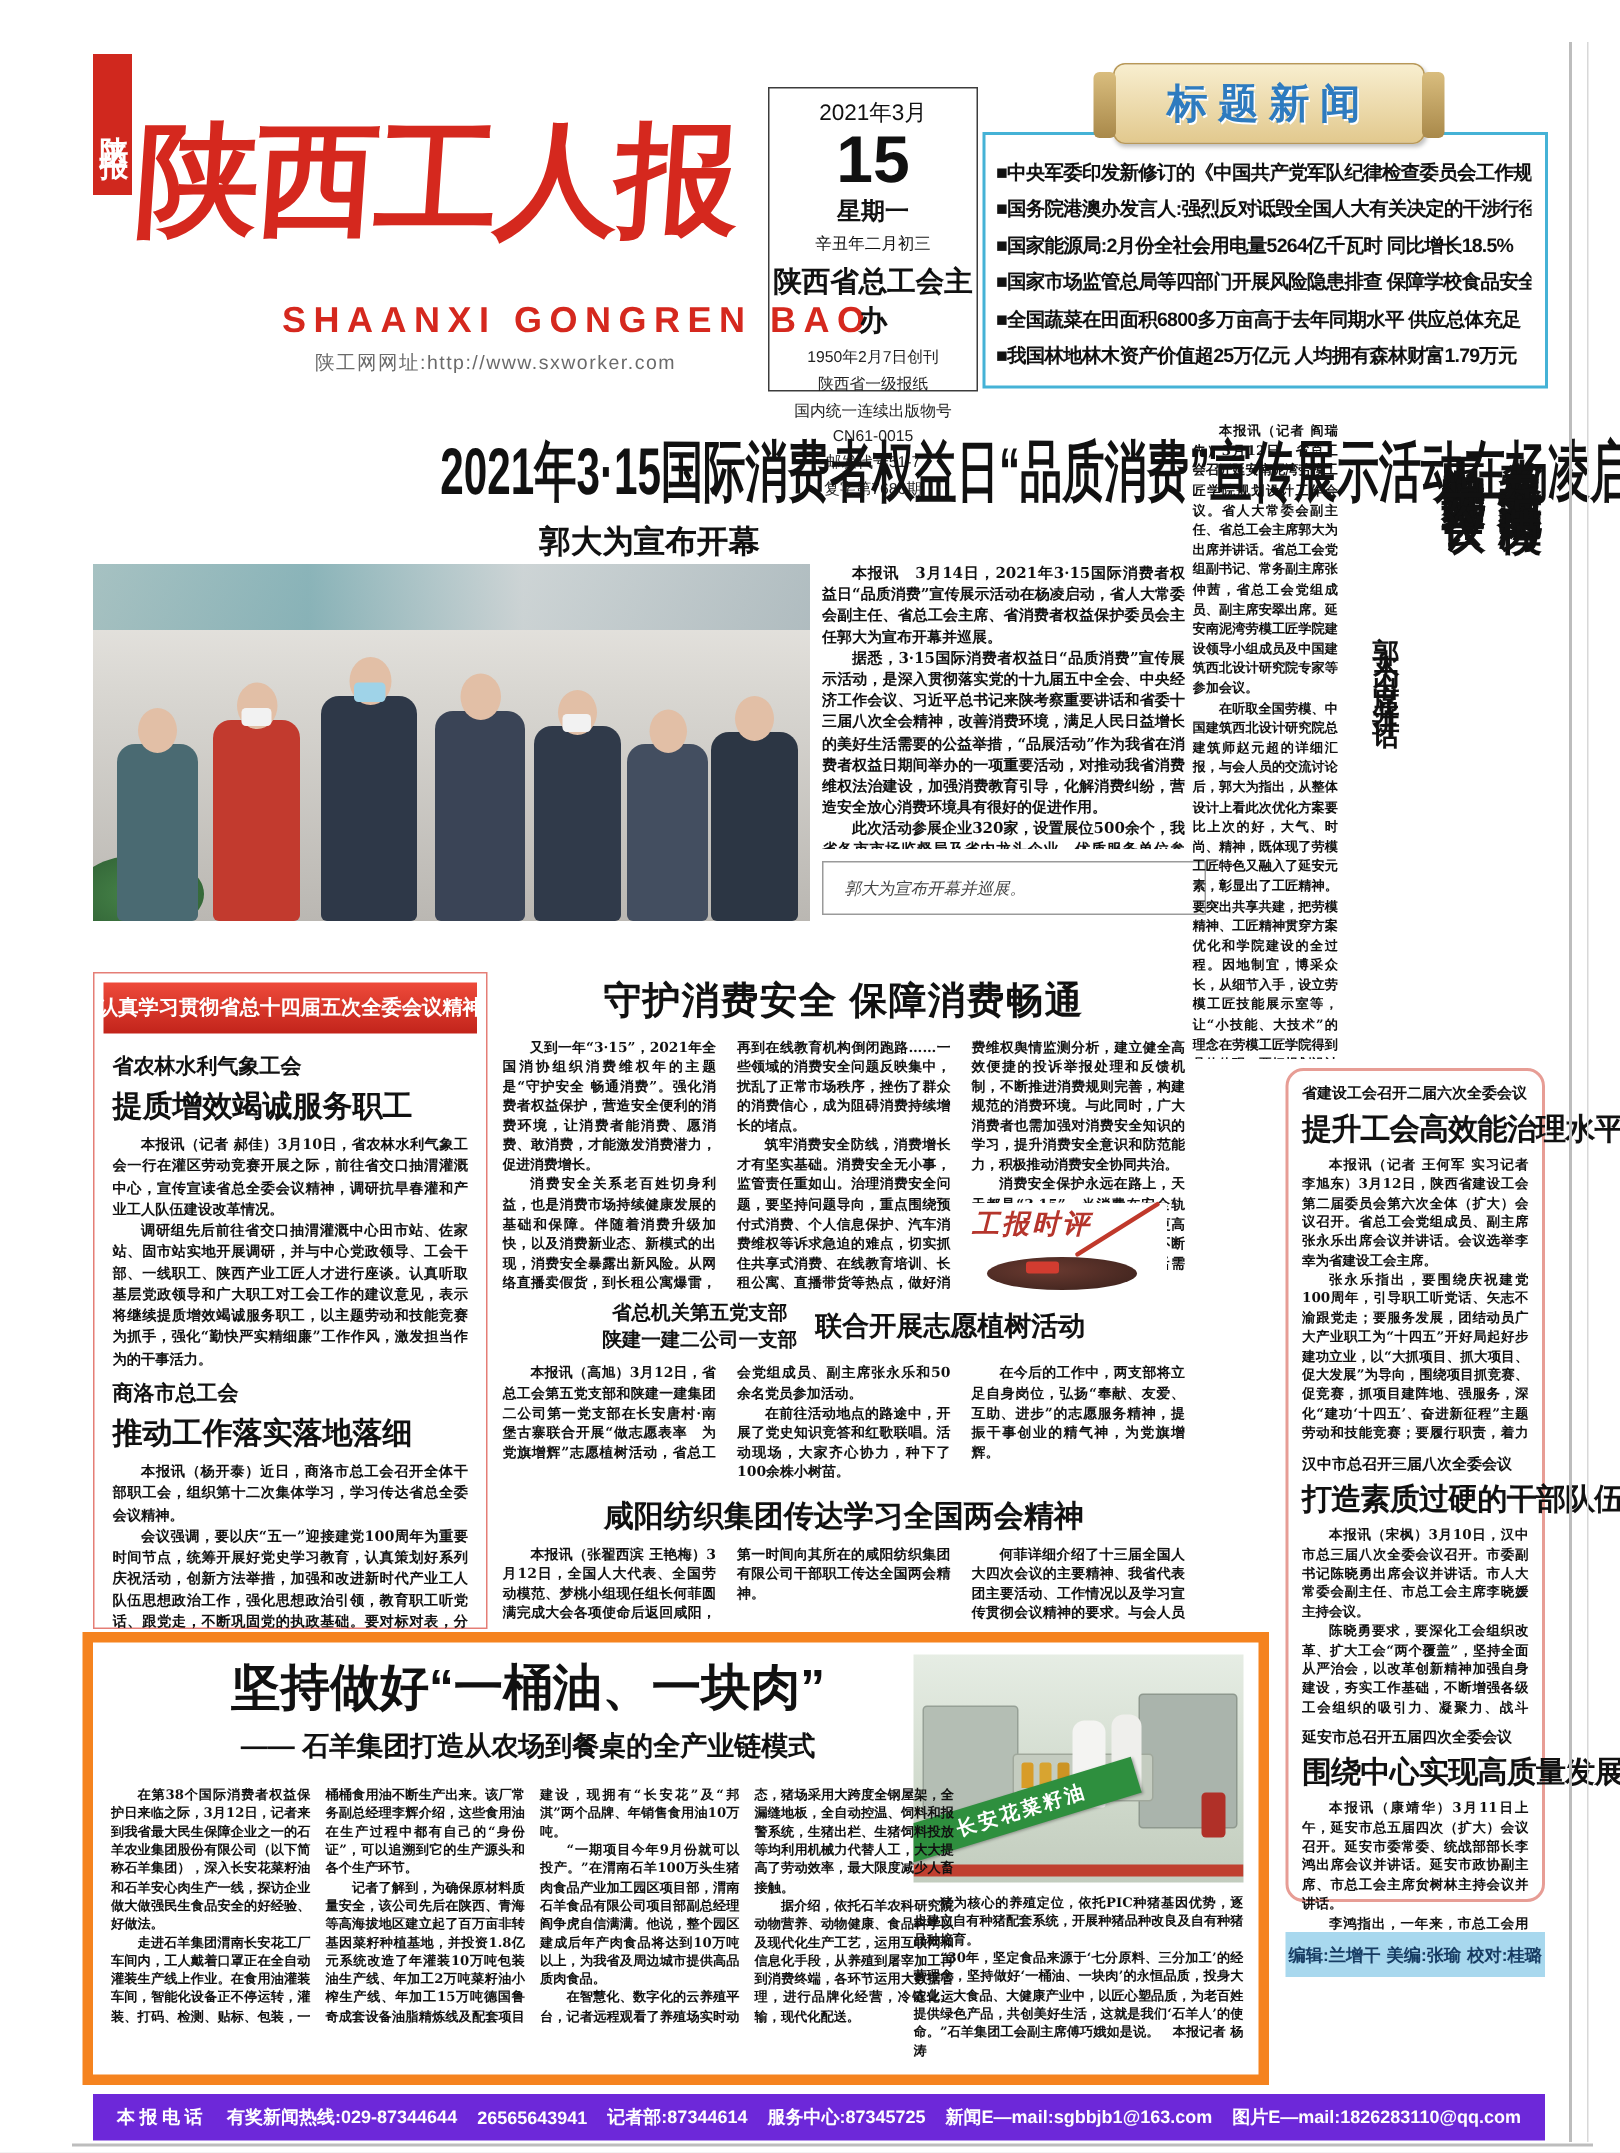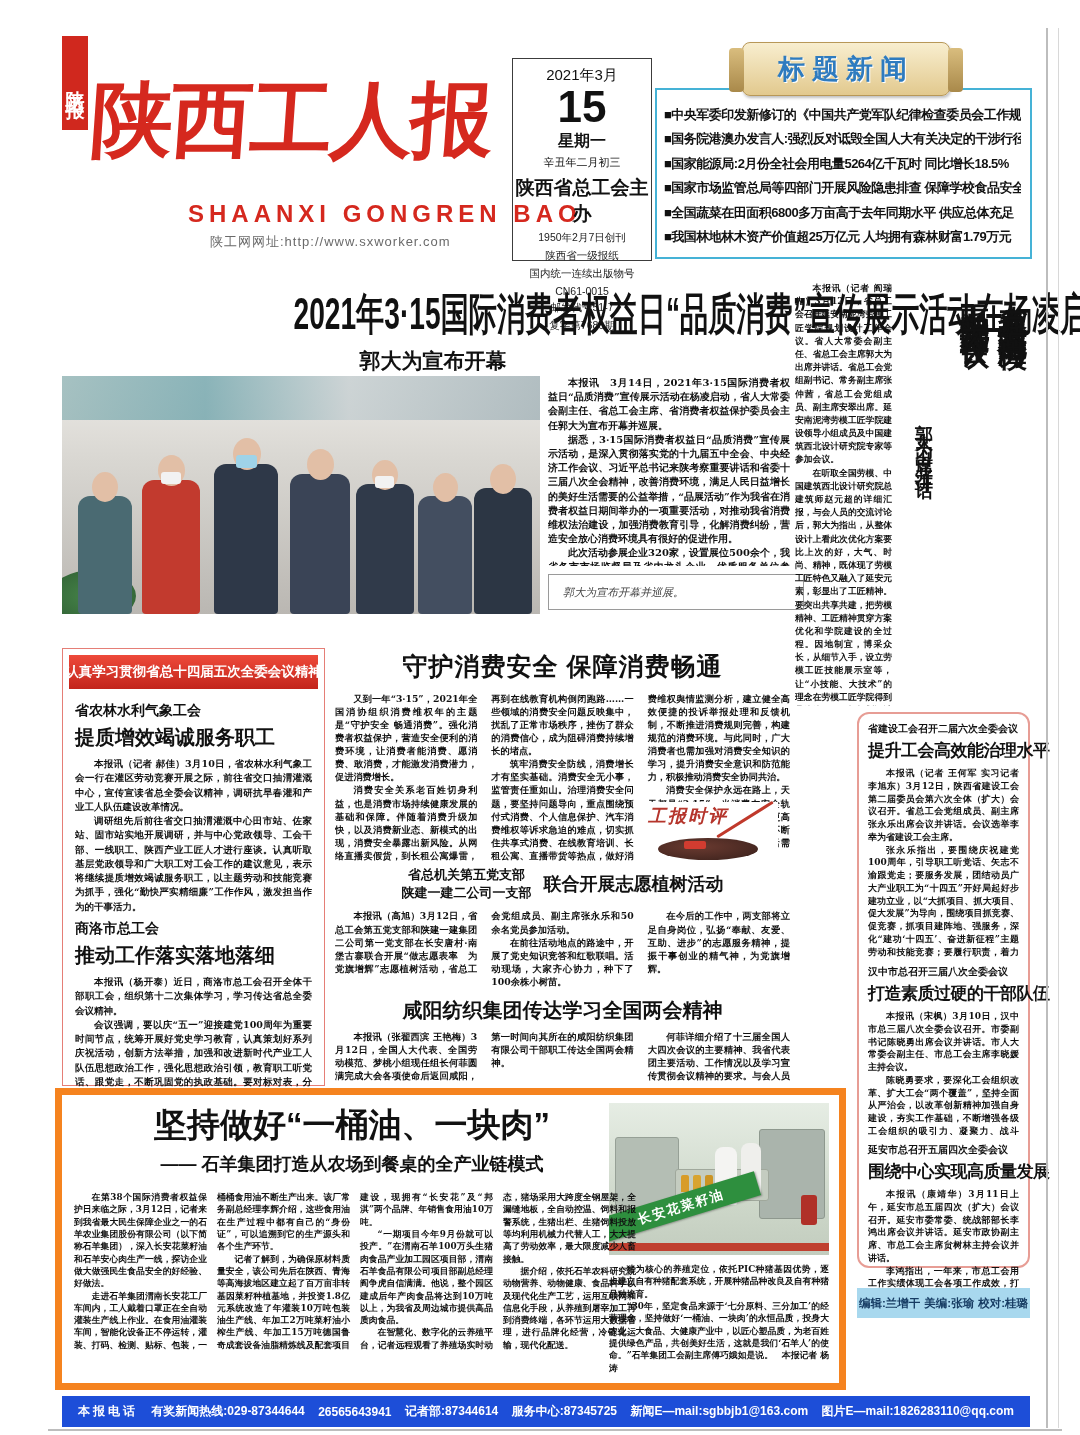--- a/index.html
+++ b/index.html
@@ -91,21 +91,21 @@
   .tree-body{margin-top:7px;column-count:3;column-gap:14px;height:84px;
         font:9.3px/1.42 "DejaVu Serif",serif;text-align:justify;overflow:hidden;}
   .xianyang{left:335px;top:997px;width:455px;height:88px;}
   .xy-head{text-align:center;font-size:20px;font-weight:900;}
   .xy-body{margin-top:6px;column-count:3;column-gap:14px;height:56px;
         font:9.3px/1.4 "DejaVu Serif",serif;text-align:justify;overflow:hidden;}
   
   .right-box{left:857px;top:712px;width:173px;height:556px;border:2px solid #e79d95;border-radius:12px;
         box-sizing:border-box;padding:8px 9px;}
   .rb-kicker{font-size:10px;font-weight:bold;white-space:nowrap;}
-  .rb-head{font-size:17px;font-weight:900;margin:3px 0 5px;white-space:nowrap;letter-spacing:-0.5px;}
+  .rb-head{font-size:20px;font-weight:900;margin:3px 0 5px;white-space:nowrap;letter-spacing:-0.5px;}
   .rb-body{font:9px/1.42 "DejaVu Serif",serif;text-align:justify;overflow:hidden;}
   .rb-body.b1{height:190px;margin-bottom:8px;} .rb-body.b2{height:125px;margin-bottom:8px;}
   .rb-body.b3{height:106px;}
   .staff-bar{left:857px;top:1288px;width:173px;height:30px;background:#a8d8ee;display:flex;
         align-items:center;justify-content:space-around;font-size:11.5px;font-weight:bold;color:#173c63;}
   .staff-bar span{white-space:nowrap;}
   
   .feature{left:55px;top:1088px;width:791px;height:302px;border:7px solid #f5831f;box-sizing:border-box;
         background:#fff;}
   .ft-head{position:absolute;left:10px;top:8px;width:560px;text-align:center;font-size:33px;font-weight:900;}
@@ -115,21 +115,21 @@
   .machine{position:absolute;border-radius:3px;}
   .ft-banner{position:absolute;left:-8px;bottom:36px;width:160px;height:25px;background:#2e8f3e;
         transform:rotate(-17deg);display:flex;align-items:center;justify-content:center;
         color:#fff;font-size:13px;font-weight:bold;letter-spacing:2px;box-shadow:1px 1px 2px rgba(0,0,0,.3);}
   .ft-redstrip{position:absolute;left:0;bottom:4px;width:100%;height:8px;background:#c04030;}
   .ft-body-left{position:absolute;left:12px;top:96px;width:562px;height:184px;column-count:4;
         column-gap:10px;font:8.8px/1.4 "DejaVu Serif",serif;text-align:justify;overflow:hidden;}
   .ft-body-right{position:absolute;right:10px;top:168px;width:220px;height:114px;
         font:8.8px/1.4 "DejaVu Serif",serif;text-align:justify;overflow:hidden;}
   
-  .footer{left:62px;top:1396px;width:968px;height:31px;background:#1d4ed8;color:#fff;display:flex;
+  .footer{left:62px;top:1396px;width:968px;height:31px;background:#6d28d9;color:#fff;display:flex;
         align-items:center;justify-content:space-between;padding:0 16px;box-sizing:border-box;}
   .footer-label{font-size:19px;font-weight:900;letter-spacing:3px;white-space:nowrap;}
   .footer span{font-size:12px;font-weight:bold;white-space:nowrap;}
   .edge-v1{left:1046px;top:28px;width:2px;height:1400px;background:#bdbdbd;}
   .edge-v2{left:1058px;top:28px;width:1px;height:1400px;background:#d8d8d8;}
   .edge-h{left:48px;top:1429px;width:1014px;height:2px;background:#bdbdbd;}
 </style>
 </head>
 <body>
 

